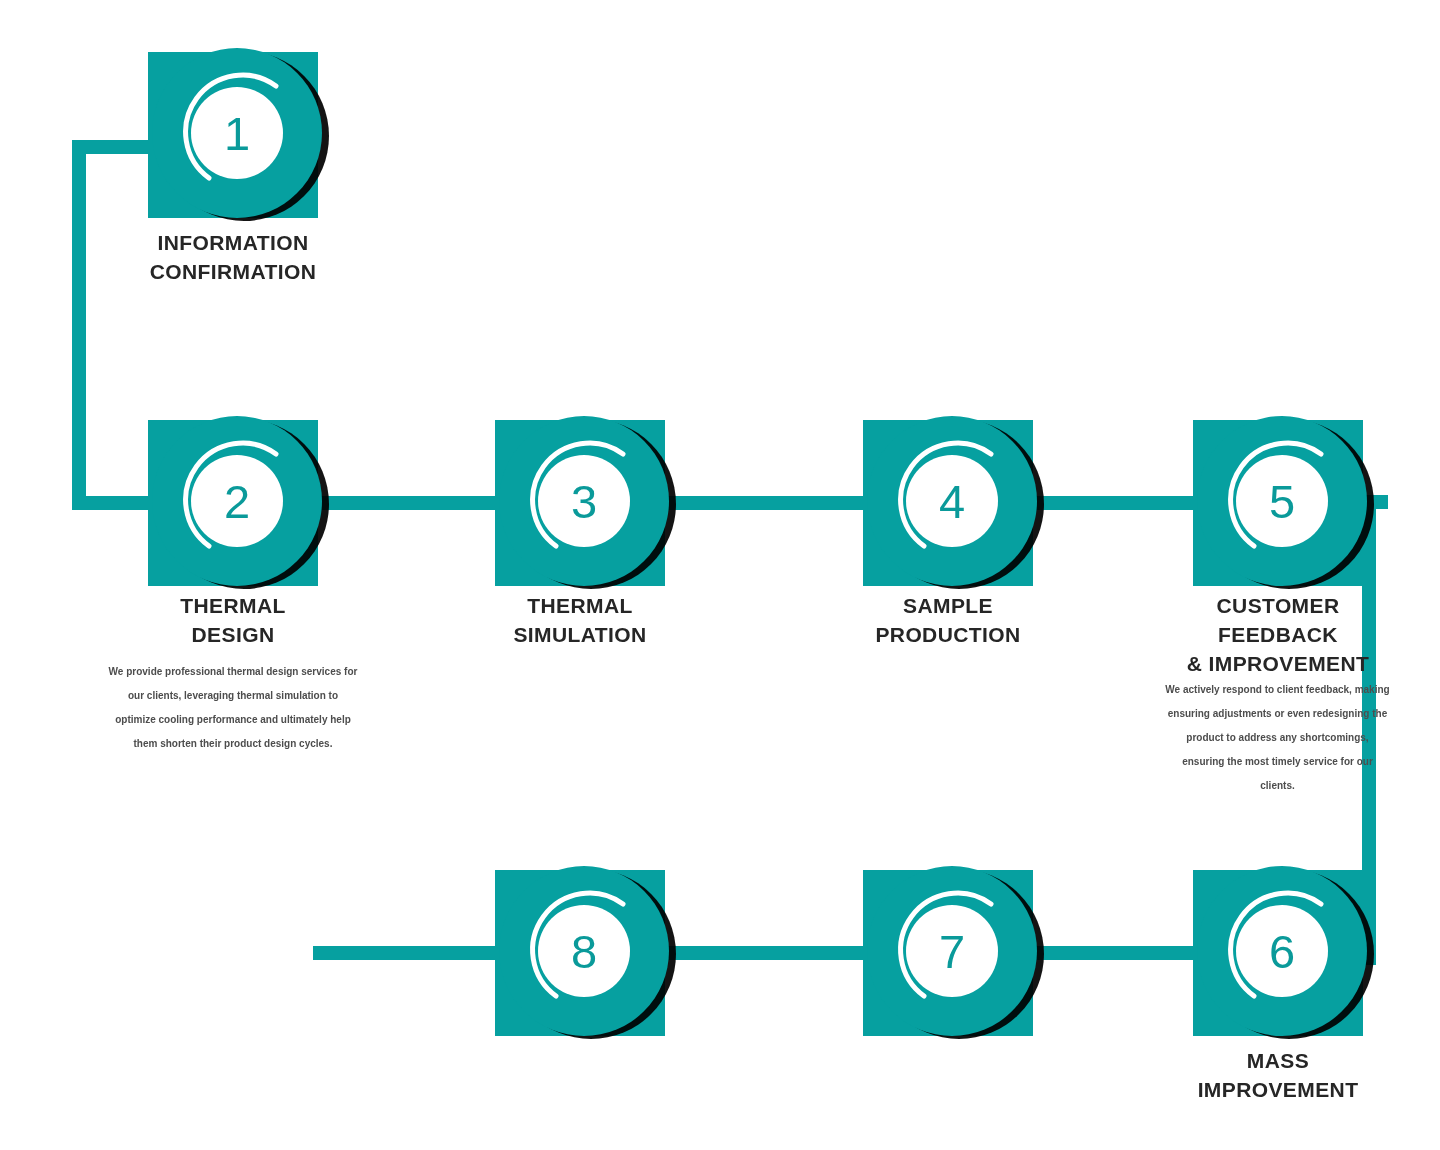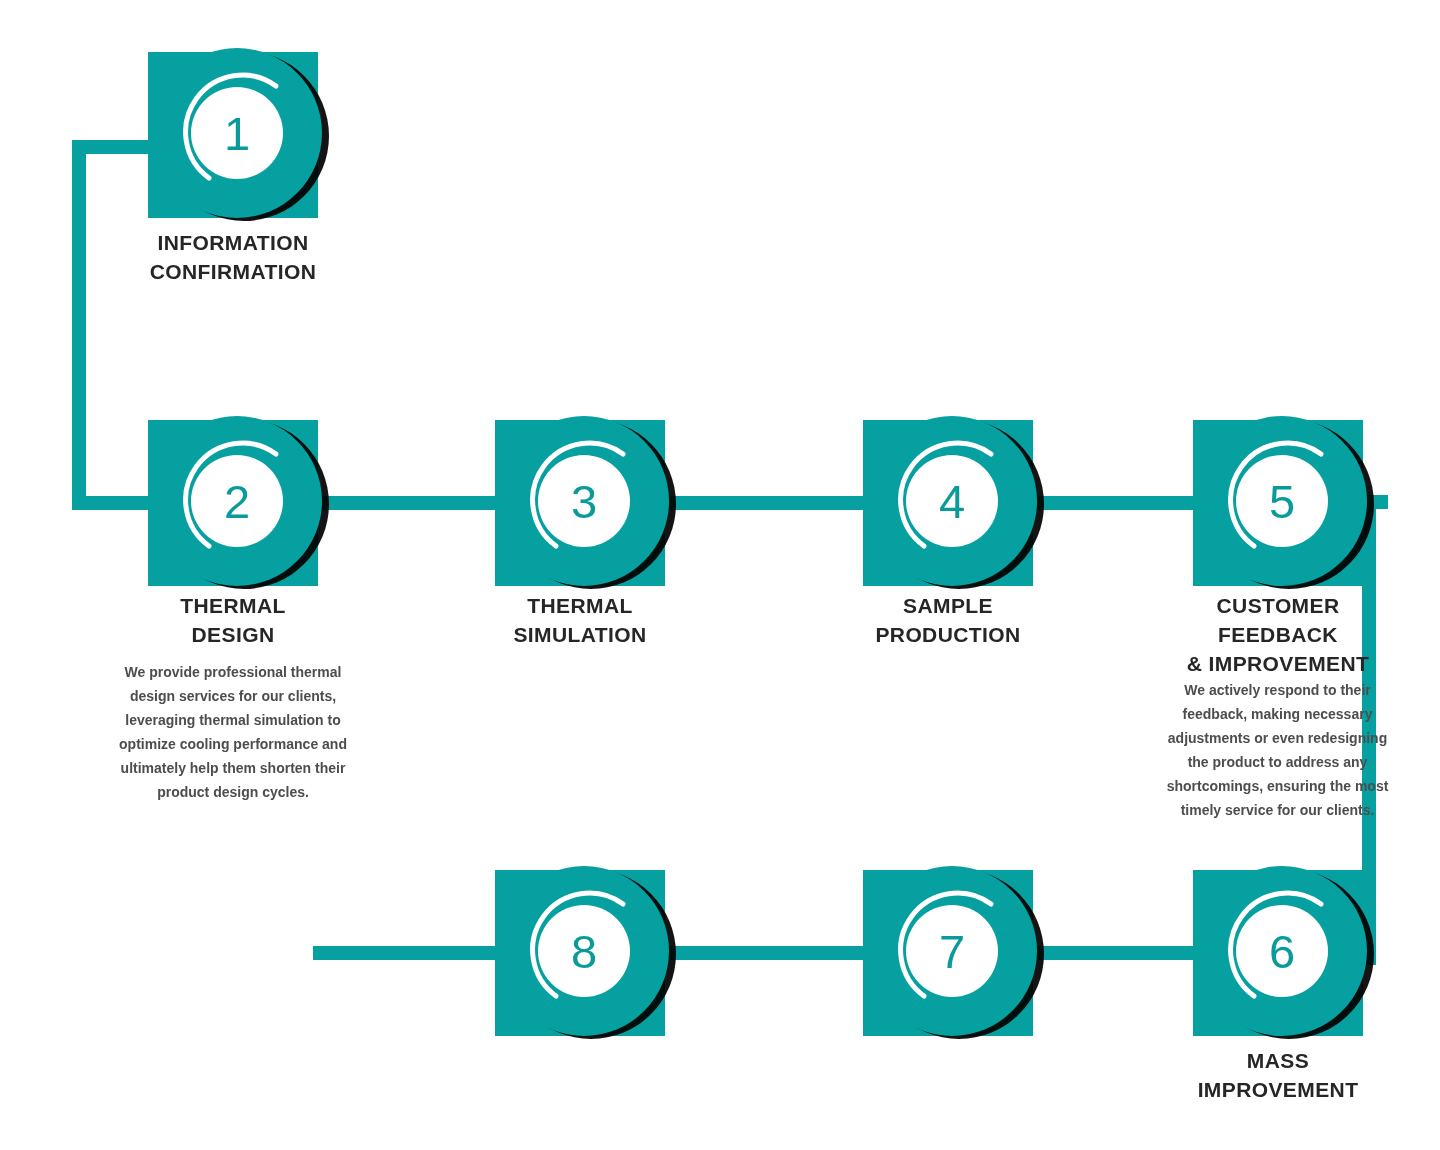--- a/index.html
+++ b/index.html
@@ -46,21 +46,21 @@
 
   
   .step-title{
     position:absolute;text-align:center;
     font-size:21px;line-height:29px;font-weight:700;
     color:#262626;letter-spacing:.4px;
     white-space:pre-line;
   }
   .step-desc{
     position:absolute;text-align:center;
-    font-size:14px;line-height:24px;font-weight:600;
+    font-size:10px;line-height:24px;font-weight:600;
     color:#4d4d4d;
   }
 </style>
 </head>
 <body>
 
 <div id="stage">
 
   <div class="conn" style="left:72px;  top:140px; width:106px; height:14px;"></div>
   <div class="conn" style="left:72px;  top:140px; width:14px;  height:370px;"></div>
@@ -152,21 +152,21 @@
           <path d="M 124 38 A 56 56 0 1 0 57 130" fill="none" stroke="#ffffff" stroke-width="5" stroke-linecap="round"></path>
         </svg>
     </div>
     <div class="inner">
       <span class="num">5</span>
     </div>
   </div>
   <div class="step-title" style="left:1158px; top:591px; width:240px;">CUSTOMER
 FEEDBACK
 &amp; IMPROVEMENT</div>
-  <div class="step-desc" style="left:1165px; top:678px; width:225px;">We actively respond to their feedback, making necessary adjustments or even redesigning the product to address any shortcomings, ensuring the most timely service for our clients.</div>
+  <div class="step-desc" style="left:1165px; top:678px; width:225px;">We actively respond to client feedback, making ensuring adjustments or even redesigning the product to address any shortcomings, ensuring the most timely service for our clients.</div>
 
   <div class="node" style="left:1193px; top:870px;">
     <div class="sq"></div>
     <div class="shadow"></div>
     <div class="disc"></div>
     <div class="ring">
       <svg viewBox="0 0 170 170">
           <path d="M 124 38 A 56 56 0 1 0 57 130" fill="none" stroke="#ffffff" stroke-width="5" stroke-linecap="round"></path>
         </svg>
     </div>

